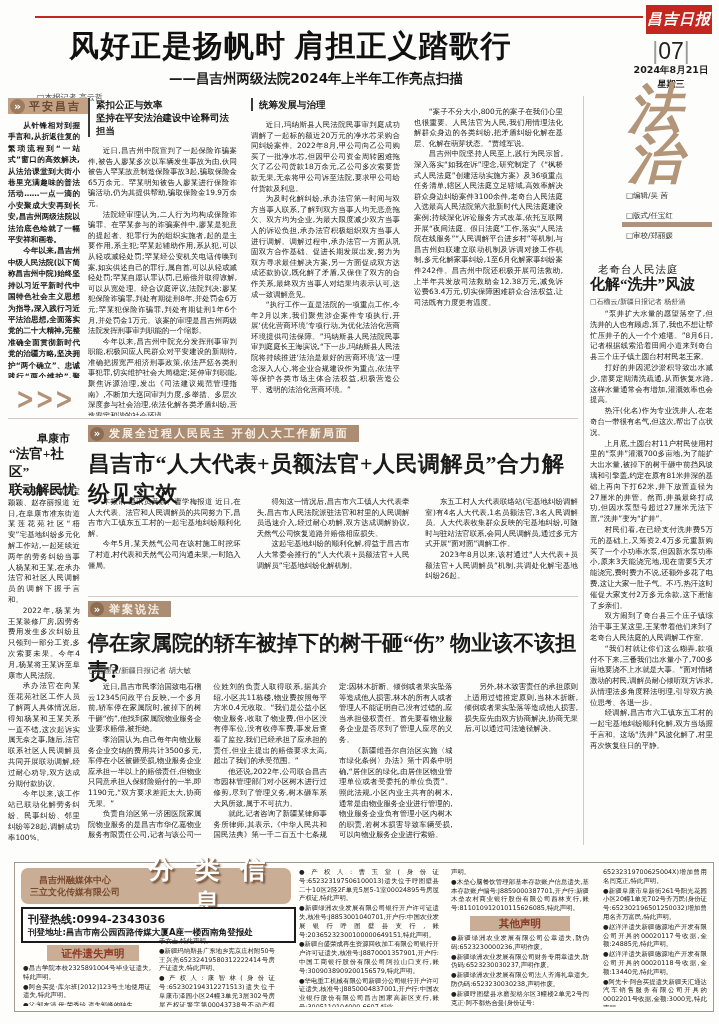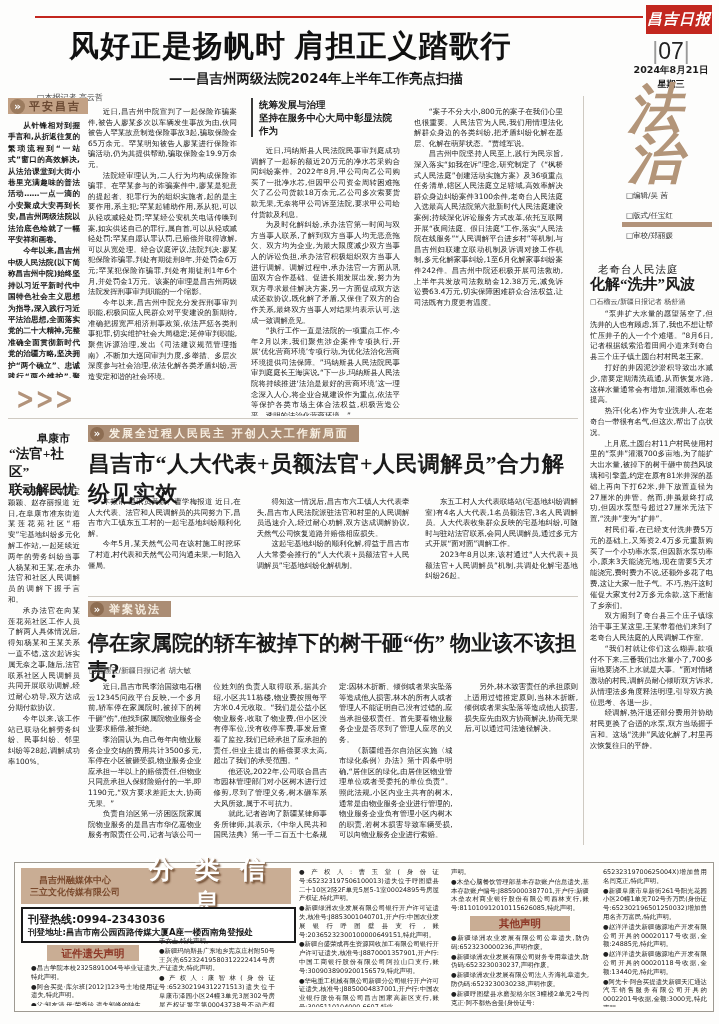--- a/index.html
+++ b/index.html
@@ -70,35 +70,35 @@
   .case-banner{left:88px;top:601px;height:16px;}
   .case-headline{left:88px;top:629px;width:492px;font-family:"Liberation Serif",serif;
                  font-weight:900;font-size:21px;}
   .case-byline{left:89px;top:666px;font-size:7.5px;color:#444;}
   .case-body{left:88px;top:682px;width:490px;height:162px;overflow:hidden;
              column-count:4;column-gap:12px;column-fill:auto;
              font-size:7.4px;line-height:10.6px;text-align:justify;}
   
   .cbox{left:14px;top:862px;width:698px;height:148px;border:1px solid #9e9a92;background:#fffefb;}
   .cbox .abs{position:absolute;}
-  .c-tanhead{left:6px;top:5px;width:270px;height:36px;background:#c9ad94;display:flex;align-items:center;}
+  .c-tanhead{left:6px;top:5px;width:270px;height:36px;background:#c9ad94;display:flex;align-items:center;border-radius:7px;}
   .c-agency{width:108px;text-align:center;font-size:9px;line-height:12px;font-weight:bold;color:#7a4a2d;}
   .c-title{flex:1;text-align:center;font-size:25px;font-weight:900;color:#fff;letter-spacing:6px;
            text-shadow:1px 1px 0 #8d6d52,2px 2px 2px #6e4a2f;}
   .c-hotbox{left:6px;top:44px;width:266px;height:32px;border:2px solid #1a1a1a;background:#fff;
             display:flex;flex-direction:column;justify-content:center;padding-left:5px;}
   .c-hot1{font-size:11px;font-weight:bold;}
   .c-hot2{font-size:8.6px;font-weight:bold;}
   .c-secthead{background:#c9ad94;color:#8d3726;font-weight:bold;font-size:10.5px;
               text-align:center;line-height:16px;}
   .c-cert{left:32px;top:82px;width:92px;height:16px;}
   .c-other{width:100px;height:15px;margin:3px auto;line-height:15px;}
   .ccol{font-size:6.4px;line-height:8.8px;text-align:justify;color:#222;overflow:hidden;}
   .ccol p{margin:0 0 1px 0;}
-  .c1{left:8px;top:101px;width:128px;height:42px;margin-left:8px;}
+  .c1{left:8px;top:101px;width:128px;height:42px;}
   .c2{left:144px;top:74px;width:116px;height:70px;}
   .c3{left:284px;top:5px;width:140px;height:139px;}
   .c4{left:436px;top:5px;width:138px;height:139px;}
   .c5{left:588px;top:5px;width:104px;height:139px;}
 </style>
 </head>
 <body>
 
 <div class="page">
 
@@ -115,30 +115,33 @@
     <span class="chev">»</span>
     <span>平安昌吉</span>
   </div>
   <div class="abs intro">
       <p>从针锋相对到握手言和,从折返往复的繁琐流程到“一站式”窗口的高效解决,从法治课堂到大街小巷里充满趣味的普法活动……一点一滴的小安聚成大安再到长安,昌吉州两级法院以法治底色绘就了一幅平安祥和画卷。</p>
       <p>今年以来,昌吉州中级人民法院(以下简称昌吉州中院)始终坚持以习近平新时代中国特色社会主义思想为指导,深入践行习近平法治思想,全面落实党的二十大精神,完整准确全面贯彻新时代党的治疆方略,坚决拥护“两个确立”、忠诚践行“两个维护”,聚焦“公正与效率”工作主题,坚持为大局服务、为人民司法,高效推进审判机制、审判体系、审判管理现代化工作布局,以审判工作现代化支撑服务平安州建设。</p>
     </div>
   <div class="abs chevrons">&gt;&gt;&gt;</div>
 
   <div class="abs tcol" style="left:88px;">
+    <div class="hd">
+      <div>紧扣公正与效率</div>
+      <div>坚持在平安法治建设中诠释司法担当</div>
+    </div>
     <div class="bd">
         <p>近日,昌吉州中院宣判了一起保险诈骗案件,被告人廖某多次以车辆发生事故为由,伙同被告人罕某故意制造保险事故3起,骗取保险金65万余元。罕某明知被告人廖某进行保险诈骗活动,仍为其提供帮助,骗取保险金19.9万余元。</p>
         <p>法院经审理认为,二人行为均构成保险诈骗罪。在罕某参与的诈骗案件中,廖某是犯意的提起者、犯罪行为的组织实施者,起的是主要作用,系主犯;罕某起辅助作用,系从犯,可以从轻或减轻处罚;罕某经公安机关电话传唤到案,如实供述自己的罪行,属自首,可以从轻或减轻处罚;罕某自愿认罪认罚,已赔偿并取得谅解,可以从宽处理。经合议庭评议,法院判决:廖某犯保险诈骗罪,判处有期徒刑8年,并处罚金6万元;罕某犯保险诈骗罪,判处有期徒刑1年6个月,并处罚金1万元。该案的审理是昌吉州两级法院发挥刑事审判职能的一个缩影。</p>
         <p>今年以来,昌吉州中院充分发挥刑事审判职能,积极回应人民群众对平安建设的新期待,准确把握宽严相济刑事政策,依法严惩各类刑事犯罪,切实维护社会大局稳定;延伸审判职能,聚焦诉源治理,发出《司法建议规范管理指南》,不断加大巡回审判力度,多举措、多层次深度参与社会治理,依法化解各类矛盾纠纷,营造安定和谐的社会环境。</p>
       </div>
   </div>
   <div class="abs tcol" style="left:251px;">
     <div class="hd">
       <div>统筹发展与治理</div>
-      <div>坚持在服务中心大局中彰显法院作为</div>
     </div>
     <div class="bd">
         <p>近日,玛纳斯县人民法院民事审判庭成功调解了一起标的额近20万元的净水芯采购合同纠纷案件。2022年8月,甲公司向乙公司购买了一批净水芯,但因甲公司资金周转困难拖欠了乙公司货款18万余元,乙公司多次索要货款无果,无奈将甲公司诉至法院,要求甲公司给付货款及利息。</p>
         <p>为及时化解纠纷,承办法官第一时间与双方当事人联系,了解到双方当事人均无恶意拖欠、双方均为企业,为最大限度减少双方当事人的诉讼负担,承办法官积极组织双方当事人进行调解。调解过程中,承办法官一方面从巩固双方合作基础、促进长期发展出发,努力为双方寻求最佳解决方案,另一方面促成双方达成还款协议,既化解了矛盾,又保住了双方的合作关系,最终双方当事人对结果均表示认可,达成一致调解意见。</p>
         <p>“执行工作一直是法院的一项重点工作,今年2月以来,我们聚焦涉企案件专项执行,开展‘优化营商环境’专项行动,为优化法治化营商环境提供司法保障。”玛纳斯县人民法院民事审判庭庭长王海滨说,“下一步,玛纳斯县人民法院将持续推进‘法治是最好的营商环境’这一理念深入人心,将企业合规建设作为重点,依法平等保护各类市场主体合法权益,积极营造公平、透明的法治化营商环境。”</p>
       </div>
   </div>
   <div class="abs tcol" style="left:414px;">
     <div class="bd">
         <p>“案子不分大小,800元的案子在我们心里也很重要。人民法官为人民,我们用情理法化解群众身边的各类纠纷,把矛盾纠纷化解在基层、化解在萌芽状态。”贾维军说。</p>
@@ -164,30 +167,31 @@
   <div class="abs side-headline">化解“洗井”风波</div>
   <div class="abs side-byline">□石榴云/新疆日报记者 杨舒涵</div>
   <div class="abs side-body story">
       <p>“泵井扩大水量的愿望落空了,但洗井的人也有顾虑,算了,我也不想让帮忙压井子的人一个个难堪。”8月6日,记者根据线索沿着田间小道来到奇台县三个庄子镇土圆台村村民老王家。</p>
       <p>打好的井因泥沙淤积导致出水减少,需要定期清洗疏通,从而恢复水路,这样水量通常会有增加,灌溉效率也会提高。</p>
       <p>热汗(化名)作为专业洗井人,在老奇台一带很有名气,但这次,帮出了点状况。</p>
       <p>上月底,土圆台村11户村民使用村里的“泵井”灌溉700多亩地,为了能扩大出水量,被掉下的树干砸中前挡风玻璃和引擎盖,约定在原有81米井深的基础上再向下打62米,井下放置直径为27厘米的井管。然而,井虽最终打成功,但因水泵型号超过27厘米无法下置,“洗井”变为“扩井”。</p>
       <p>村民们看,在已经支付洗井费5万元的基础上,又筹资2.4万多元重新购买了一个小功率水泵,但因新水泵功率小,原来3天能浇完地,现在需要5天才能浇完,费时费力不说,还额外多花了电费,这让大家一肚子气。不巧,热汗这时催促大家支付2万多元余款,这下惹恼了乡亲们。</p>
       <p>双方闹到了奇台县三个庄子镇综治干事王某这里,王某带着他们来到了老奇台人民法庭的人民调解工作室。</p>
       <p>“我们村就让你们这么糊弄,款项付不下来,三番我们出水量小了,700多亩地要浇不上水就是大事。”面对情绪激动的村民,调解员耐心倾听双方诉求,从情理法多角度释法明理,引导双方换位思考、各退一步。</p>
-      <p>经调解,热汗退还部分费用并协助村民更换了合适的水泵,双方当场握手言和。这场“洗井”风波化解了,村里再次恢复往日的平静。</p>
+      <p>经调解,昌吉市六工镇东五工村的一起宅基地纠纷顺利化解,双方当场握手言和。这场“洗井”风波化解了,村里再次恢复往日的平静。</p>
     </div>
 
   <div class="abs lc-kicker">阜康市</div>
   <div class="abs lc-headline">
     <div>“法官+社区”</div>
     <div>联动解民忧</div>
   </div>
   <div class="abs lc-body story">
       <p>本报讯 通讯员宝颖颖、赵存丽报道 近日,在阜康市准东街道某莲花苑社区“梧安”宅基地纠纷多元化解工作站,一起延续近两年的劳务纠纷当事人杨某和王某,在承办法官和社区人民调解员的调解下握手言和。</p>
+      <p>2022年,杨某为王某装修厂房,因劳务费用发生多次纠纷且只领到一部分工资,多次索要未果。今年4月,杨某将王某诉至阜康市人民法院。</p>
       <p>承办法官在向某莲花苑社区工作人员了解两人具体情况后,得知杨某和王某关系一直不错,这次起诉实属无奈之事,随后,法官联系社区人民调解员共同开展联动调解,经过耐心劝导,双方达成分期付款协议。</p>
       <p>今年以来,该工作站已联动化解劳务纠纷、民事纠纷、邻里纠纷等28起,调解成功率100%。</p>
     </div>
 
   <div class="abs banner renda-banner">
     <span class="chev">»</span>
     <span>发展全过程人民民主 开创人大工作新局面</span>
   </div>
   <div class="abs renda-headline">昌吉市“人大代表+员额法官+人民调解员”合力解纷见实效</div>
   <div class="abs renda-body story">

